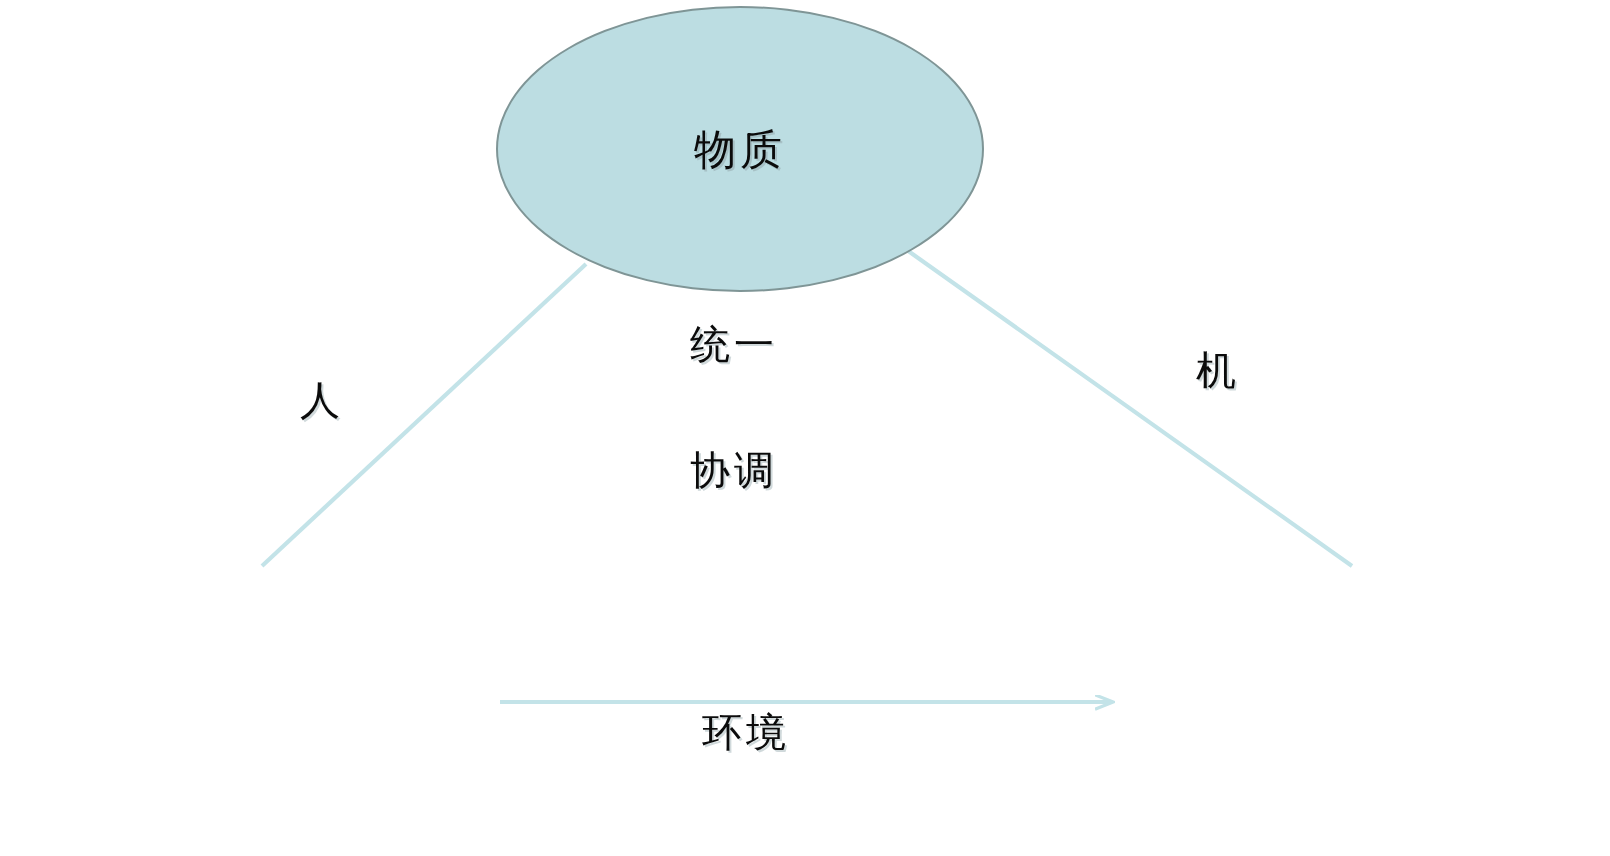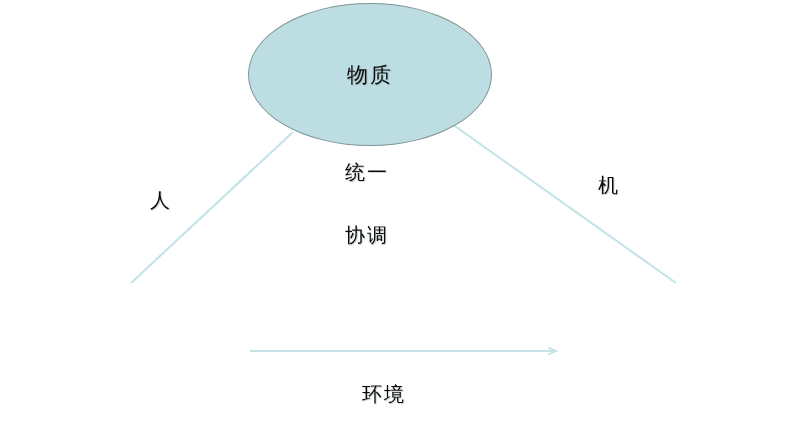--- a/index.html
+++ b/index.html
@@ -50,21 +50,21 @@
     position: absolute;
     font-family: "Liberation Serif", "DejaVu Serif", serif;
     font-size: 20px;
     color: #0b0b0b;
     letter-spacing: 2px;
     text-shadow: 1px 1px 0 rgba(150,170,175,0.45);
     white-space: nowrap;
   }
   #label-people { left: 150px; top: 187px; }
   #label-machine{ left: 598px; top: 172px; }
-  #label-env    { left: 362px; top: 353px; margin-top: 28px; }
+  #label-env    { left: 351px; top: 353px; }
   #label-unify  { left: 345px; top: 159px; }
   #label-harmony{ left: 345px; top: 222px; }
 </style>
 </head>
 <body>
 
 <div id="canvas">
 
   <svg id="edges" viewBox="0 0 805 428" xmlns="http://www.w3.org/2000/svg">
     <defs>

